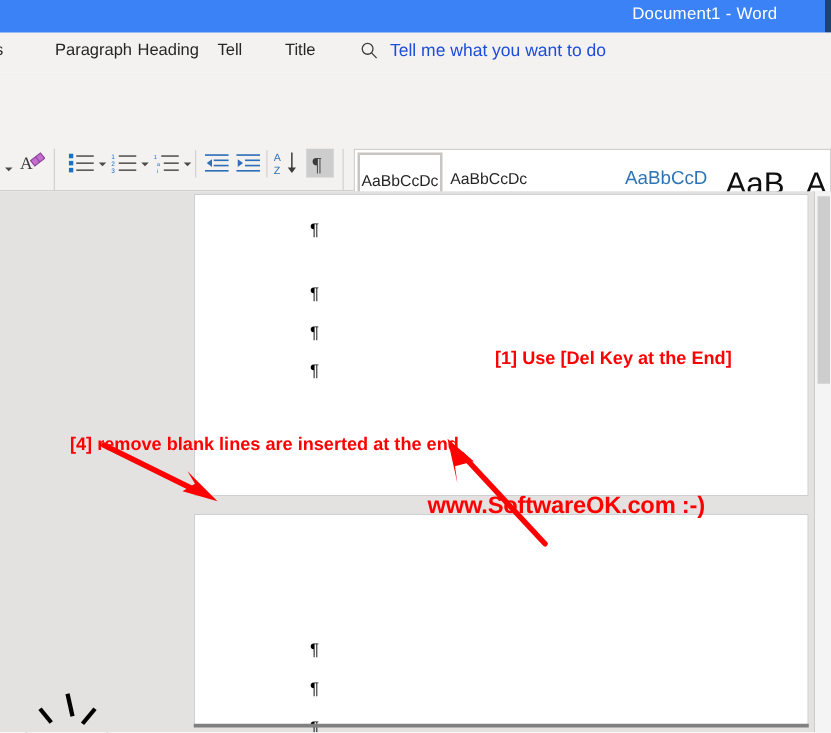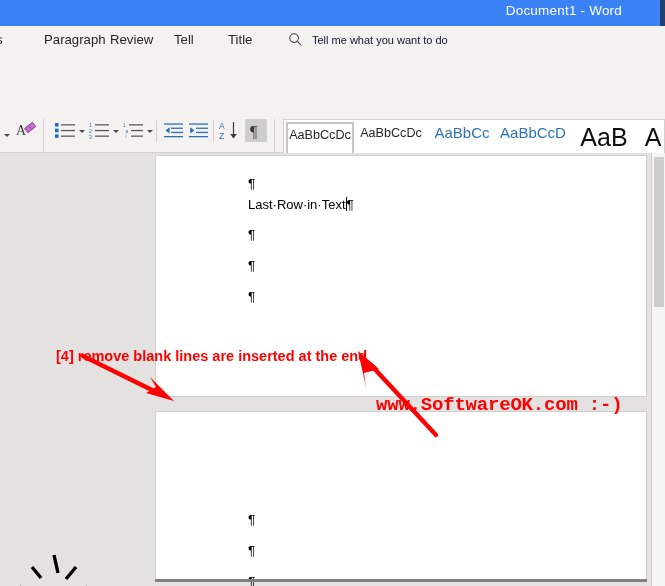--- a/index.html
+++ b/index.html
@@ -48,21 +48,21 @@
     font-size: 13.2px;
     color: #262626;
     white-space: nowrap;
   }
   .tellme-wrap {
     position: absolute; top: 6px; left: 288px;
     display: flex; align-items: center; gap: 9px;
     color: #262626;
   }
   .tellme-icon { display:block; width:15px; height:15px; }
-  .tellme-text { font-size: 11px; color: #0f172a; white-space: nowrap; }
+  .tellme-text { font-size: 14px; color: #1d4ed8; white-space: nowrap; }
 
   
   .ribbon {
     position: absolute; left: 0; top: 58px;
     width: 665px; height: 94px;
     background: #f3f2f1;
     border-bottom: 1px solid #d2d0ce;
   }
   .sep-v {
     position: absolute;
@@ -102,21 +102,21 @@
     background: #ffffff;
     border: 1px solid #d2d0ce;
     box-sizing: border-box;
   }
   .style-item {
     position: absolute;
     top: 2px;
     width: 68px; height: 58px;
     text-align: center;
     box-sizing: border-box;
-    padding-top: 2px;
+    padding-top: 12px;
   }
   .style-item.selected {
     border: 2px solid #c8c6c4;
     background: #ffffff;
   }
   .style-preview {
     font-size: 12.6px;
     color: #262626;
     white-space: nowrap;
     overflow: hidden;
@@ -200,22 +200,22 @@
   .anno {
     position: absolute;
     color: #ff0000;
     font-weight: bold;
     white-space: nowrap;
   }
   .anno1 { left: 396px; top: 279px; font-size: 14.5px; }
   .anno2 { left: 56px; top: 348px; font-size: 14.5px; }
   .watermark {
     position: absolute;
-    left: 376px; top: 394px;
-    font-family: Liberation Mono, monospace;
+    left: 342px; top: 394px;
+    font-family: Liberation Sans, sans-serif;
     font-size: 19px;
     font-weight: bold;
     color: #ff0000;
     white-space: nowrap;
     letter-spacing: -0.2px;
   }
   .arrow-svg { position: absolute; pointer-events: none; }
   .figures { position: absolute; left: -8px; top: 400px; }
 </style>
 </head>
@@ -224,21 +224,21 @@
 <div id="app">
 
   <div class="titlebar">
     <div class="titlebar-text">Document1  -  Word</div>
     <div class="titlebar-edge"></div>
   </div>
 
   <div class="tabstrip">
     <div class="tab" style="left:-4px">s</div>
     <div class="tab" style="left:44px">Paragraph</div>
-    <div class="tab" style="left:110px">Review</div>
+    <div class="tab" style="left:110px">Heading</div>
     <div class="tab" style="left:174px">Tell</div>
     <div class="tab" style="left:228px">Title</div>
 
     <div class="tellme-wrap">
       <span>
         <svg class="tellme-icon" viewBox="0 0 16 16">
           <circle cx="6.5" cy="6.5" r="4.6" fill="none" stroke="#3b3b3b" stroke-width="1.1"></circle>
           <line x1="9.9" y1="9.9" x2="14.2" y2="14.4" stroke="#3b3b3b" stroke-width="1.1"></line>
         </svg>
       </span>
@@ -438,46 +438,39 @@
 
     <div class="gallery">
       <div class="style-item selected" style="left:2px;">
         <div class="style-preview">AaBbCcDc</div>
         <div class="style-name">¶ Normal</div>
       </div>
       <div class="style-item" style="left:73px;">
         <div class="style-preview">AaBbCcDc</div>
         <div class="style-name">¶ No Spac...</div>
       </div>
-      <div class="style-item" style="left:144px;">
-        <div class="style-preview h">AaBbCс</div>
-        <div class="style-name">Heading 1</div>
-      </div>
       <div class="style-item" style="left:215px;">
         <div class="style-preview h">AaBbCcD</div>
         <div class="style-name">Heading 2</div>
       </div>
       <div class="style-item" style="left:286px;">
         <div class="style-preview title">AaB</div>
         <div class="style-name">Title</div>
       </div>
       <div class="style-item" style="left:357px; width:24px;">
         <div class="style-preview title" style="font-size:25px;">A</div>
       </div>
     </div>
   </div>
 
   <div class="workspace">
 
     <div class="page page1">
       <div class="doc-line" style="top:20px;">
         <span class="pilcrow">¶</span>
-      </div>
-      <div class="doc-line" style="top:41px;">
-        <span>Last·Row·in·Text</span><span class="cursor"></span><span class="pilcrow">¶</span>
       </div>
       <div class="doc-line" style="top:71px;">
         <span class="pilcrow">¶</span>
       </div>
       <div class="doc-line" style="top:102px;">
         <span class="pilcrow">¶</span>
       </div>
       <div class="doc-line" style="top:133px;">
         <span class="pilcrow">¶</span>
       </div>
@@ -543,20 +536,21 @@
     </span>
 
     <span class="arrow-svg" style="left:80px; top:200px;">
       <svg width="100" height="55" viewBox="0 0 100 55">
         <line x1="3" y1="3" x2="78" y2="40" stroke="#ff0000" stroke-width="4.4" stroke-linecap="round"></line>
         <path d="M94 48 L66 40 L76 34 L70 24 Z" fill="#ff0000"></path>
       </svg>
     </span>
   </div>
 
+  <div class="anno anno1">[1] Use [Del Key at the End]</div>
   <div class="anno anno2">[4] remove blank lines are inserted at the end</div>
   <div class="watermark">www.SoftwareOK.com :-)</div>
 
   <div class="vscroll">
     <div class="vscroll-thumb"></div>
   </div>
 
 </div>
 
 </body></html>

